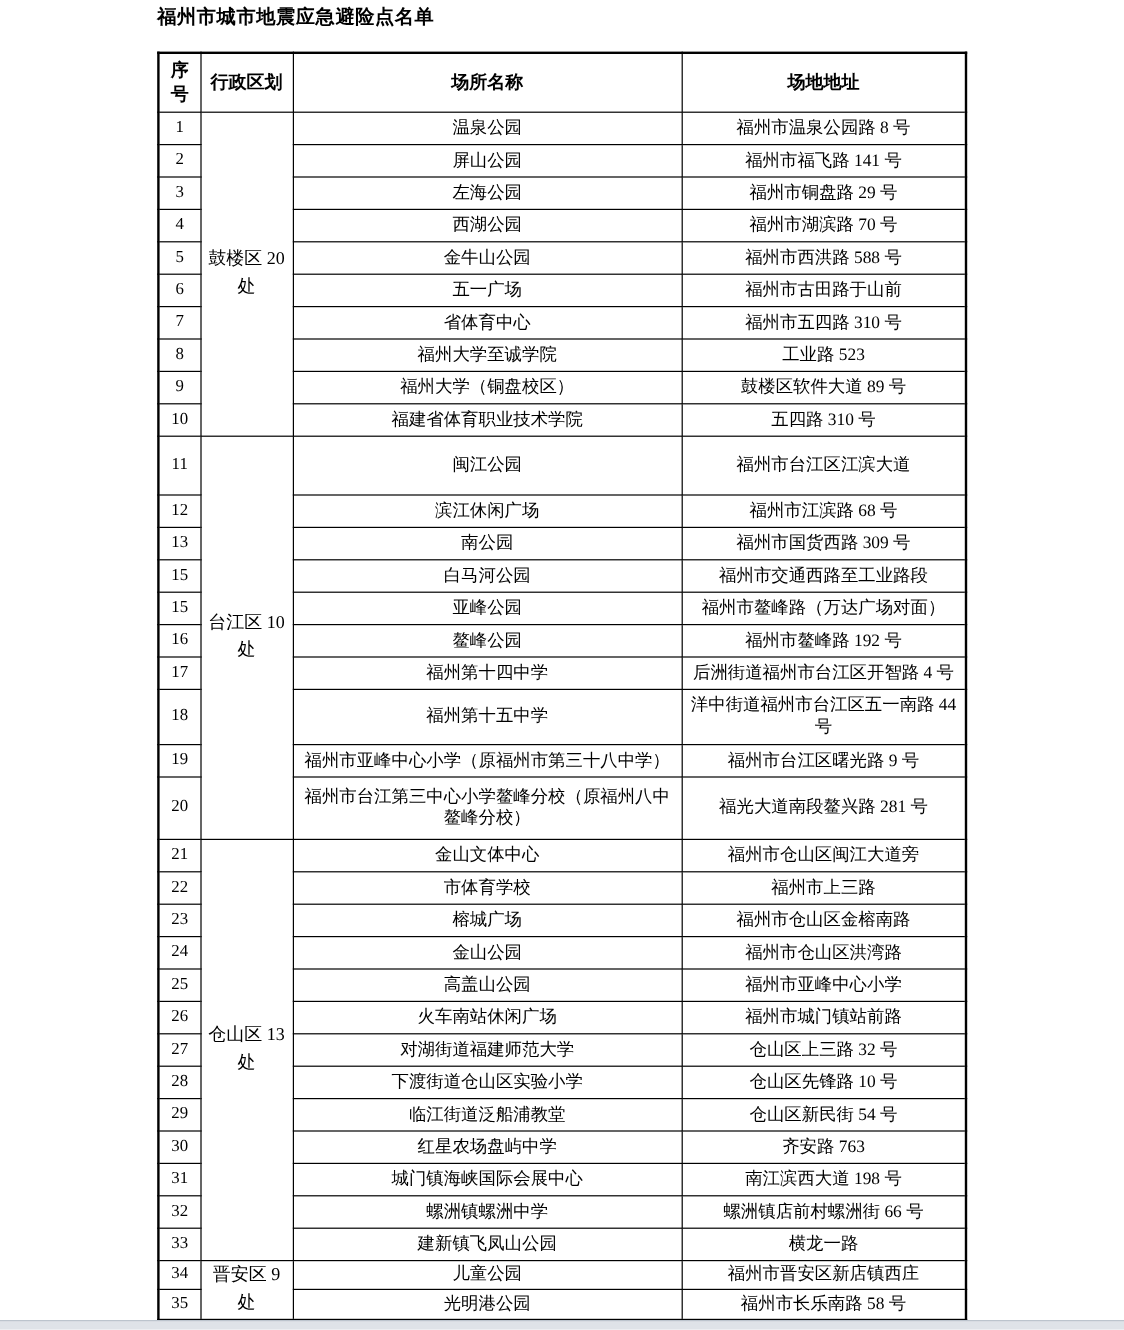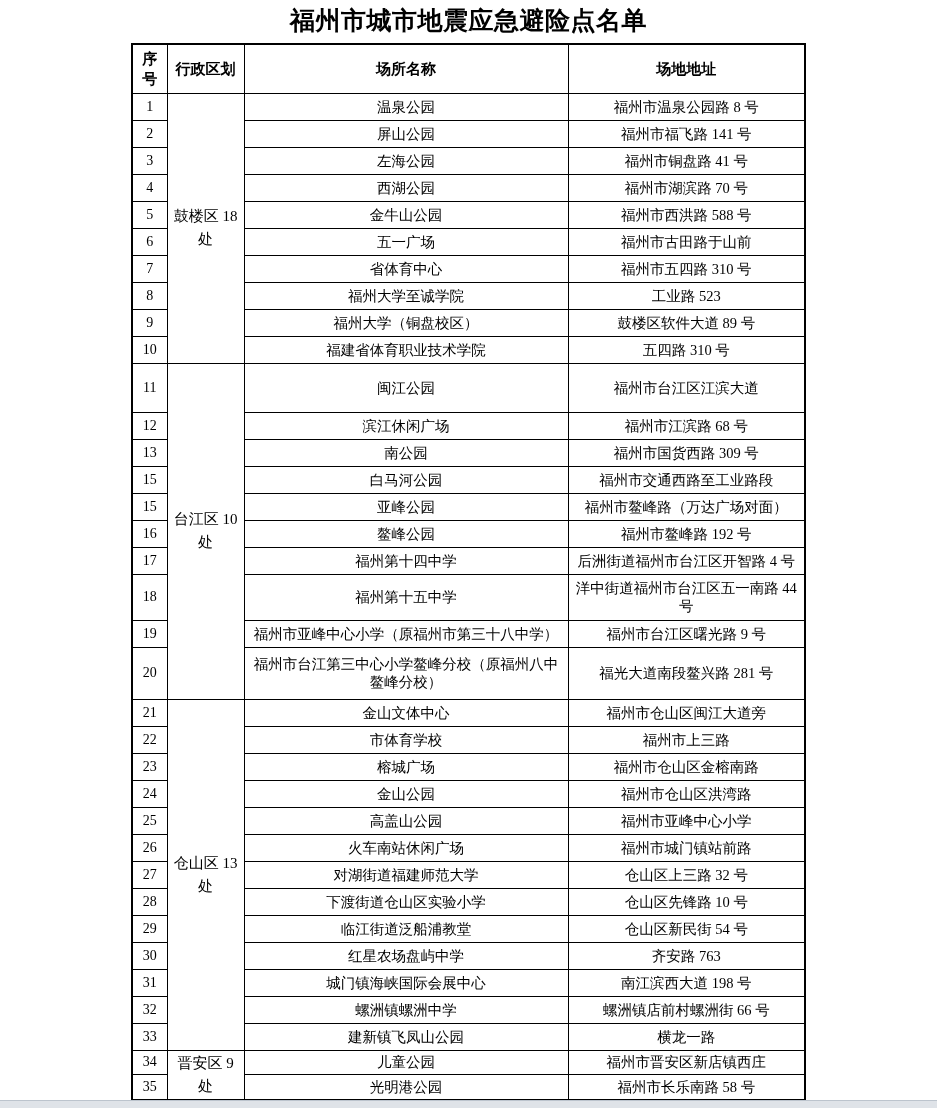--- a/index.html
+++ b/index.html
@@ -14,22 +14,21 @@
     overflow: hidden;
     font-family: "Liberation Serif", "DejaVu Serif", serif;
     color: #000000;
   }
   .page-title {
     position: absolute;
     top: 4px;
     left: 131px;
     width: 675px;
     margin: 0;
-    text-align: center;
-    font-size: 25px;
+    font-size: 16px;
     font-weight: bold;
     letter-spacing: 0.5px;
   }
   table.shelter-table {
     position: absolute;
     top: 43px;
     left: 131px;
     width: 673px;
     border-collapse: collapse;
     table-layout: fixed;
@@ -93,34 +92,34 @@
     <tr>
       <th>序号</th>
       <th>行政区划</th>
       <th>场所名称</th>
       <th>场地地址</th>
     </tr>
   </thead>
   <tbody id="table-body">
       <tr style="height: 27px;">
         <td class="no-cell">1</td>
-        <td class="district-cell" rowspan="10">鼓楼区 18
+        <td class="district-cell" rowspan="10">鼓楼区 20
 处</td>
         <td class="name-cell">温泉公园</td>
         <td class="addr-cell">福州市温泉公园路 8 号</td>
       </tr>
       <tr style="height: 27px;">
         <td class="no-cell">2</td>
         <td class="name-cell">屏山公园</td>
         <td class="addr-cell">福州市福飞路 141 号</td>
       </tr>
       <tr style="height: 27px;">
         <td class="no-cell">3</td>
         <td class="name-cell">左海公园</td>
-        <td class="addr-cell">福州市铜盘路 41 号</td>
+        <td class="addr-cell">福州市铜盘路 29 号</td>
       </tr>
       <tr style="height: 27px;">
         <td class="no-cell">4</td>
         <td class="name-cell">西湖公园</td>
         <td class="addr-cell">福州市湖滨路 70 号</td>
       </tr>
       <tr style="height: 27px;">
         <td class="no-cell">5</td>
         <td class="name-cell">金牛山公园</td>
         <td class="addr-cell">福州市西洪路 588 号</td>

